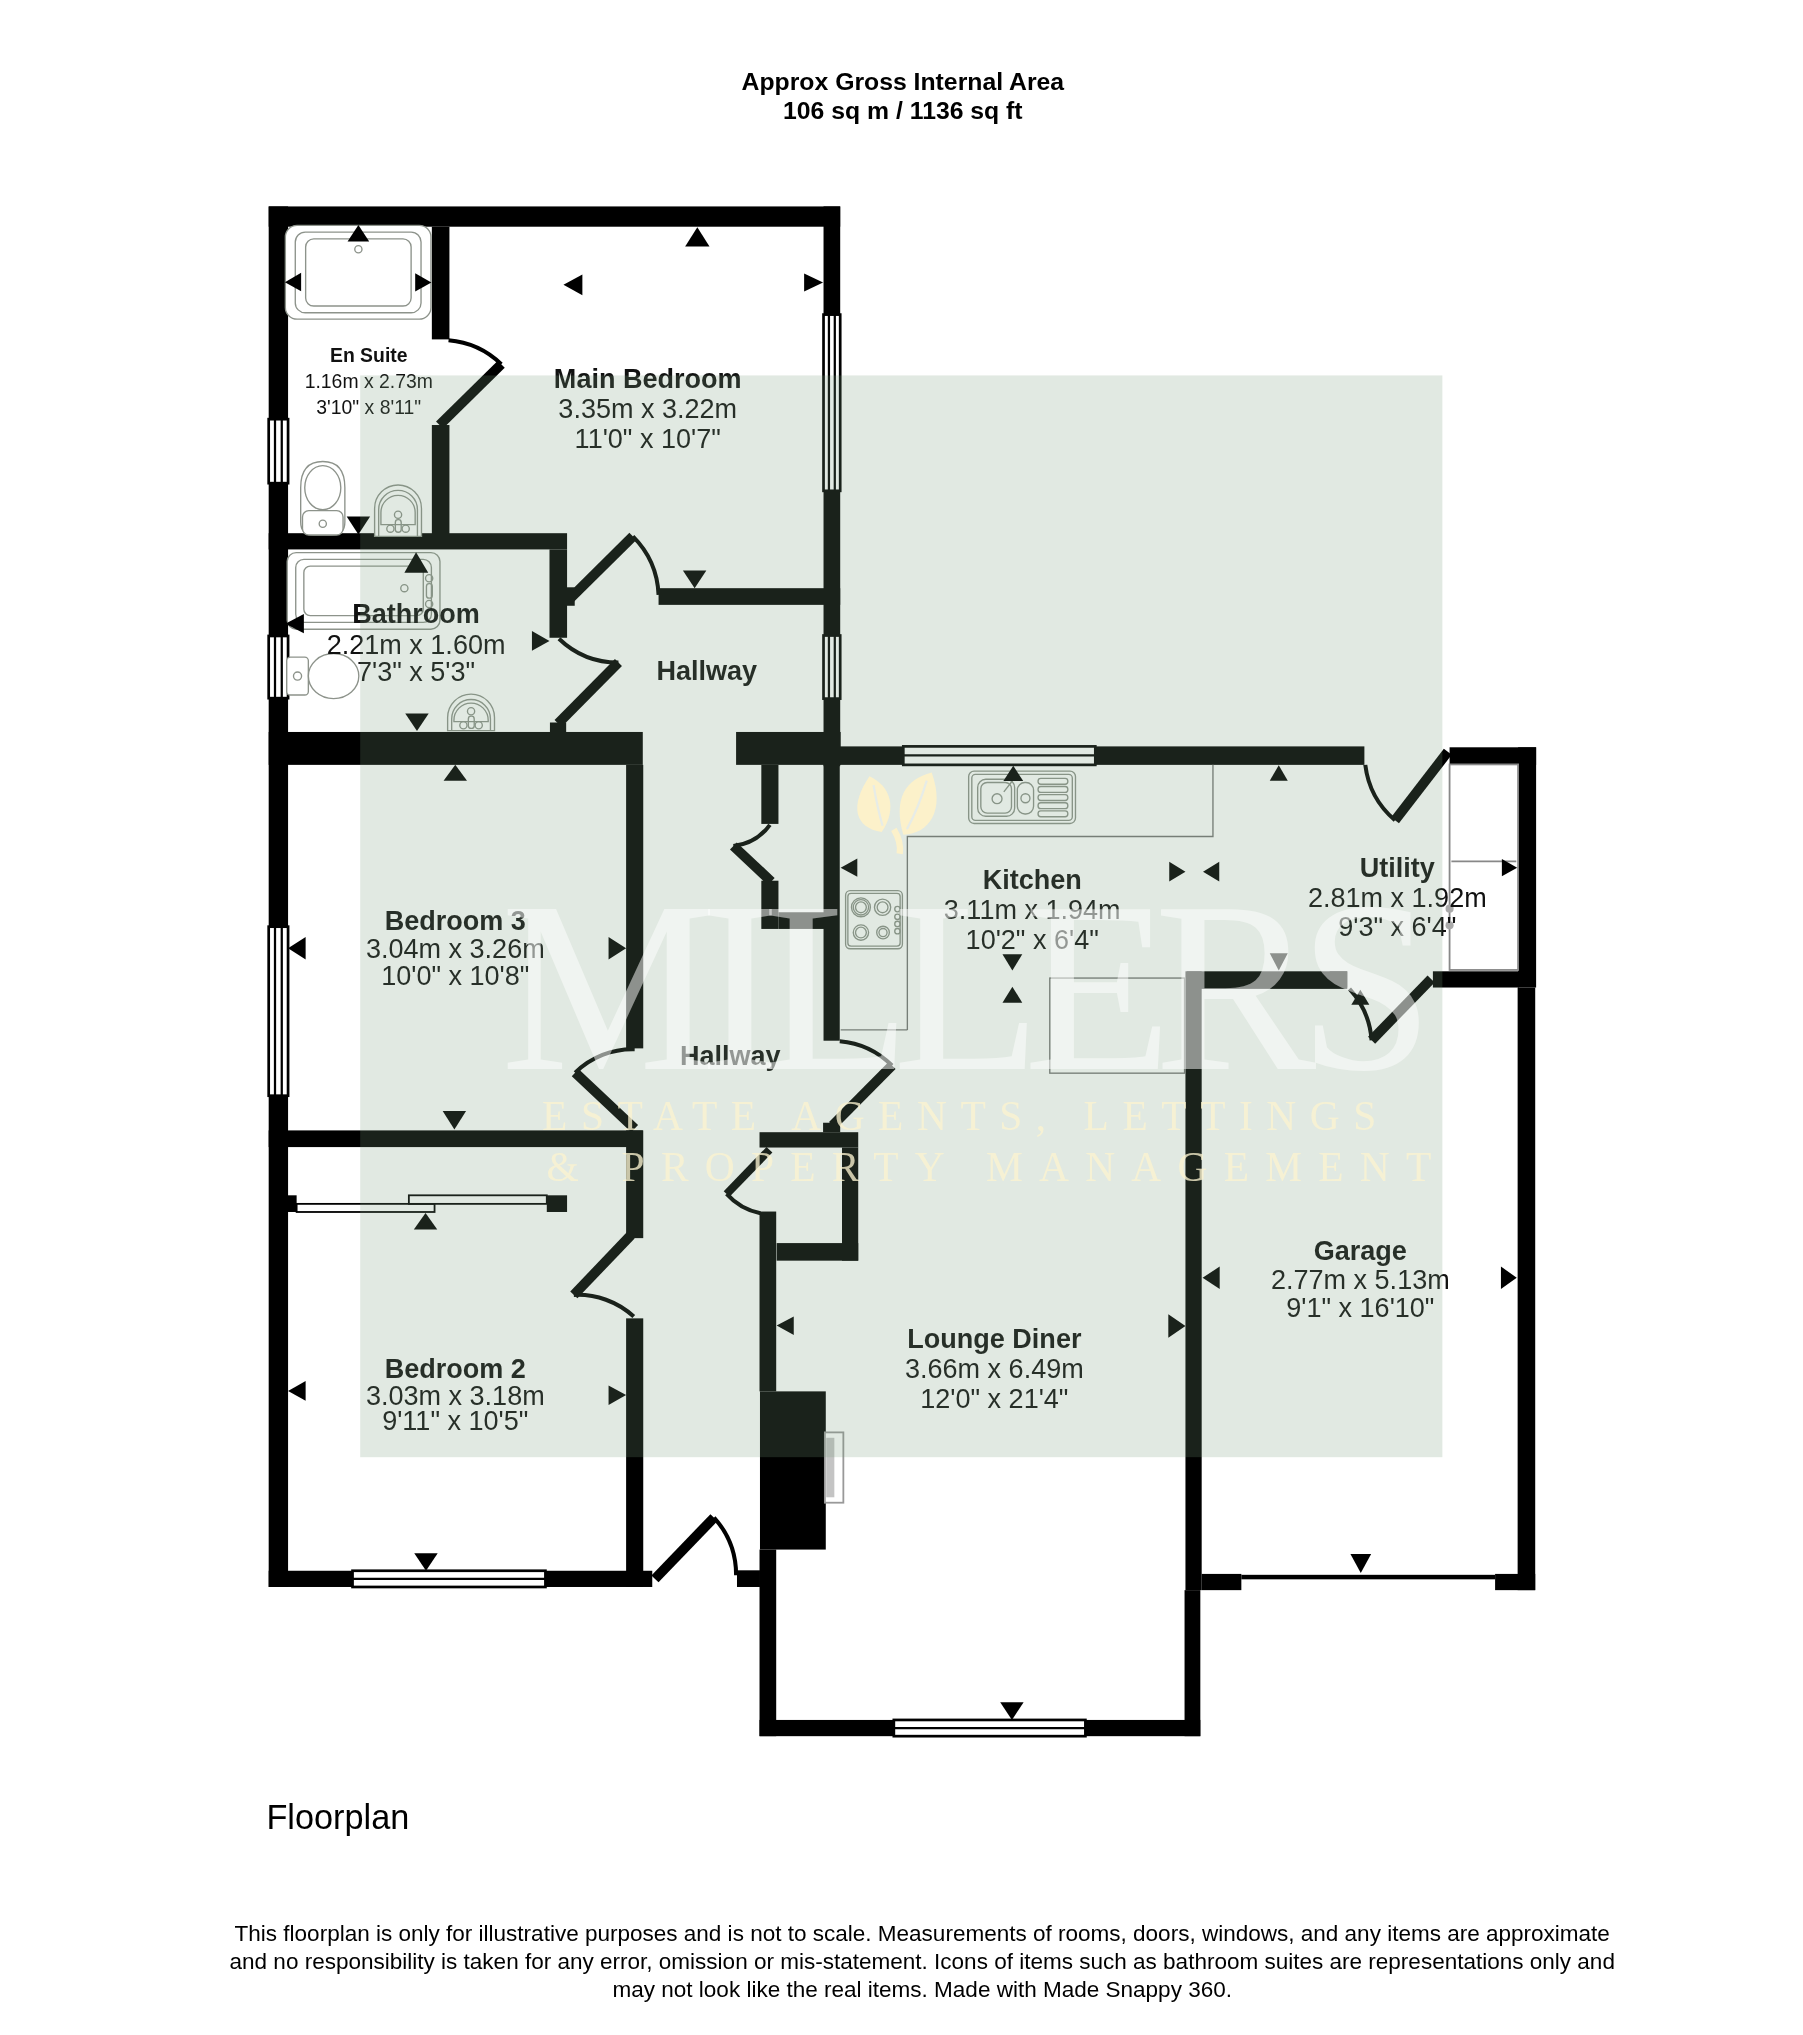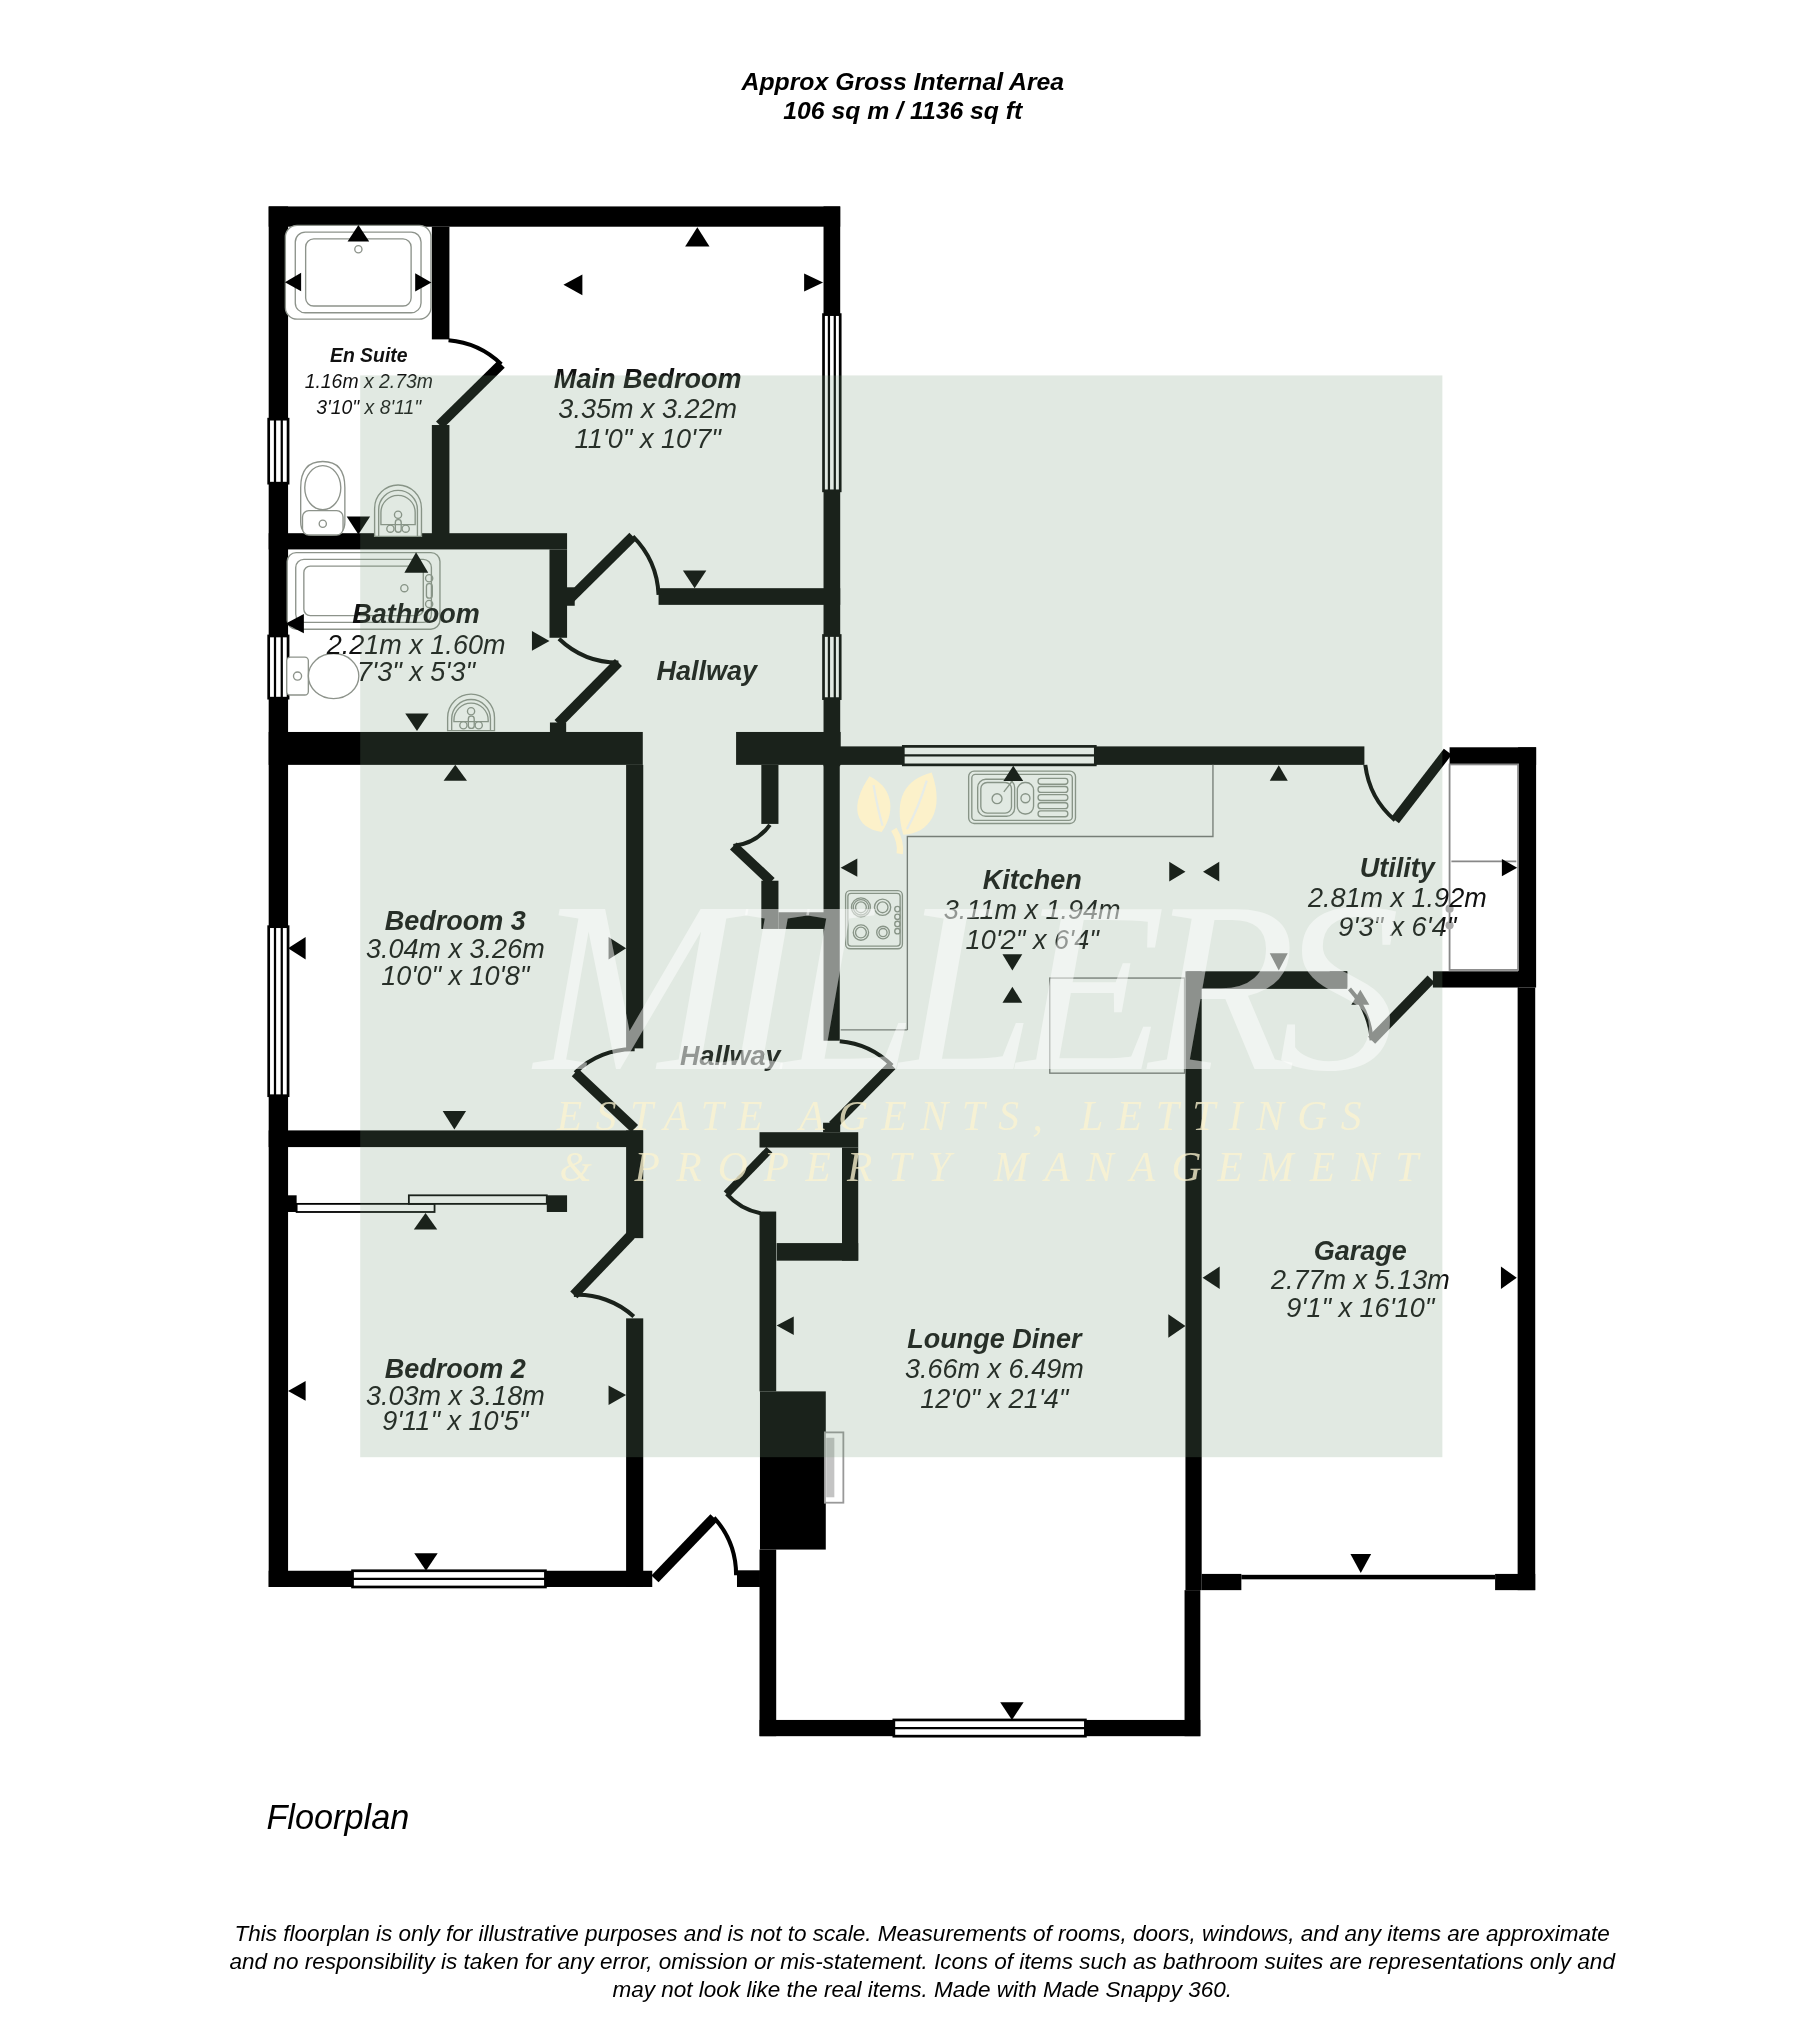--- a/index.html
+++ b/index.html
@@ -1,14 +1,14 @@
 <!DOCTYPE html>
 <html style="font-size:7.2px"><head><meta charset="utf-8"><style>
 html,body{margin:0;padding:0;background:#fff;}
-#page{position:relative;width:1803px;height:2035px;background:#fff;overflow:hidden;font-style:italic;}
+#page{position:relative;width:1803px;height:2035px;background:#fff;overflow:hidden;}
 </style></head><body>
 <div id="page">
 <svg width="1803" height="2035" viewBox="0 0 4000 4515">
 
 <g fill="#000" text-anchor="middle" font-family="Liberation Sans, sans-serif" font-weight="bold" font-size="55">
 <text x="2003" y="200">Approx Gross Internal Area</text>
 <text x="2003" y="264">106 sq m / 1136 sq ft</text>
       </g>
 <g>
 

